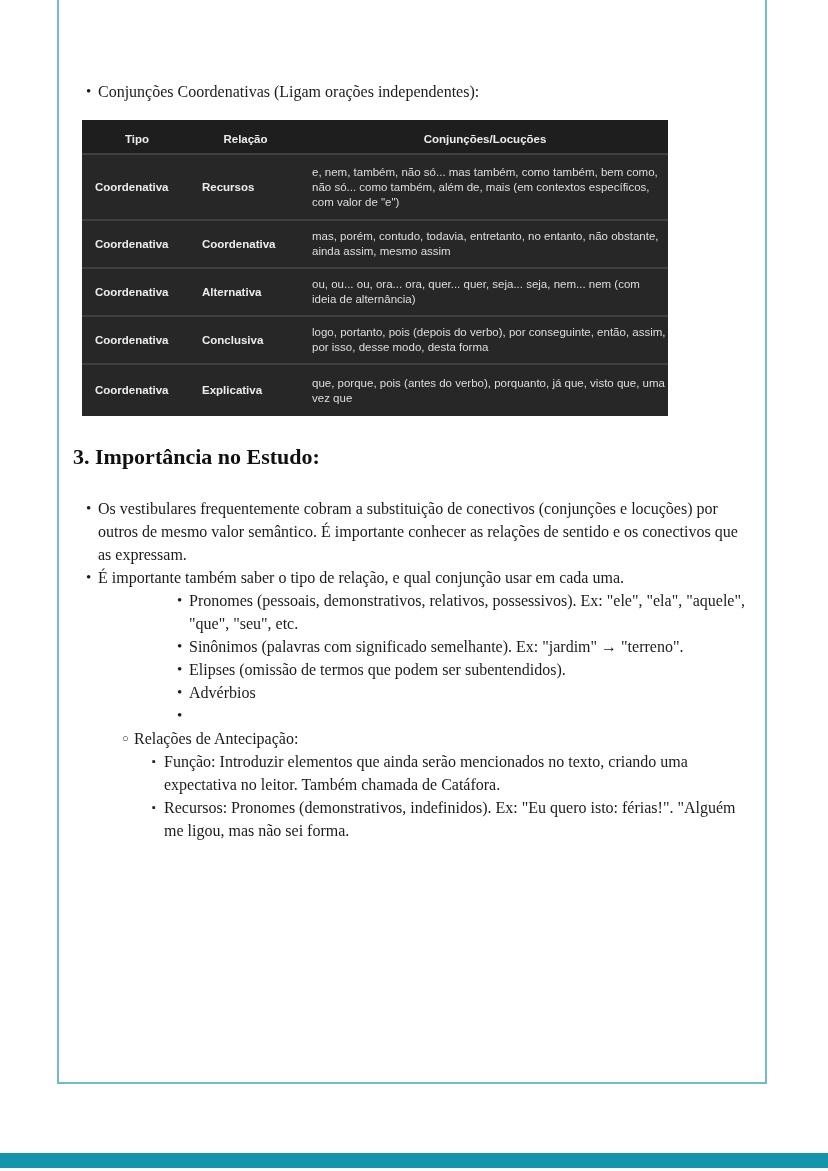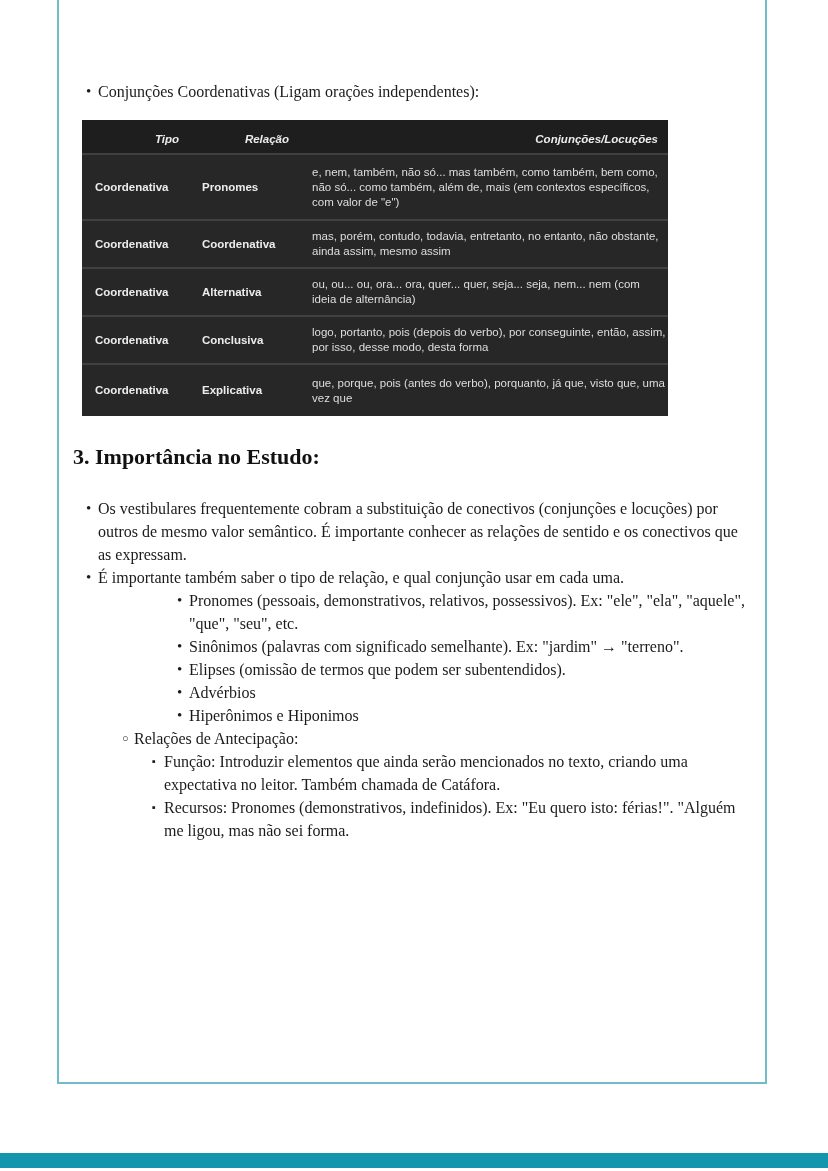--- a/index.html
+++ b/index.html
@@ -60,25 +60,24 @@
     font-size: 11.5px;
     line-height: 15px;
     color: #e6e6e6;
     background: #272727;
   }
   .conj-table col.c1 { width: 107px; }
   .conj-table col.c2 { width: 110px; }
   .conj-table col.c3 { width: 369px; }
   .conj-table thead tr { background: #1e1e1e; height: 33px; }
   .conj-table th {
-    text-align: right;
+    text-align: center;
     font-weight: bold;
     padding: 12px 10px 6px 13px;
     color: #ececec;
-    font-style: italic;
   }
   .conj-table tbody tr { border-top: 2px solid #404040; background: #272727; }
   .conj-table tbody tr:nth-child(1) { height: 66px; }
   .conj-table tbody tr:nth-child(2) { height: 45px; }
   .conj-table tbody tr:nth-child(3) { height: 46px; }
   .conj-table tbody tr:nth-child(4) { height: 48px; }
   .conj-table tbody tr:nth-child(5) { height: 52px; }
   .conj-table td {
     vertical-align: middle;
     padding: 8px 1px 8px 13px;
@@ -134,21 +133,21 @@
     <thead>
       <tr>
         <th>Tipo</th>
         <th>Relação</th>
         <th>Conjunções/Locuções</th>
       </tr>
     </thead>
     <tbody>
       <tr>
         <td class="bold">Coordenativa</td>
-        <td class="bold">Pronomes</td>
+        <td class="bold">Recursos</td>
         <td class="desc">e, nem, também, não só... mas também, como também, bem como, não só... como também, além de, mais (em contextos específicos, com valor de "e")</td>
       </tr>
       <tr>
         <td class="bold">Coordenativa</td>
         <td class="bold">Coordenativa</td>
         <td class="desc">mas, porém, contudo, todavia, entretanto, no entanto, não obstante, ainda assim, mesmo assim</td>
       </tr>
       <tr>
         <td class="bold">Coordenativa</td>
         <td class="bold">Alternativa</td>
@@ -189,21 +188,20 @@
     <div class="li l4">
       <span class="marker disc">•</span>
       <span class="text">Elipses (omissão de termos que podem ser subentendidos).</span>
     </div>
     <div class="li l4">
       <span class="marker disc">•</span>
       <span class="text">Advérbios</span>
     </div>
     <div class="li l4">
       <span class="marker disc">•</span>
-      <span class="text">Hiperônimos e Hiponimos</span>
     </div>
     <div class="li l2">
       <span class="marker circle">○</span>
       <span class="text">Relações de Antecipação:</span>
     </div>
     <div class="li l3">
       <span class="marker square">▪</span>
       <span class="text">Função: Introduzir elementos que ainda serão mencionados no texto, criando uma expectativa no leitor. Também chamada de Catáfora.</span>
     </div>
     <div class="li l3">

